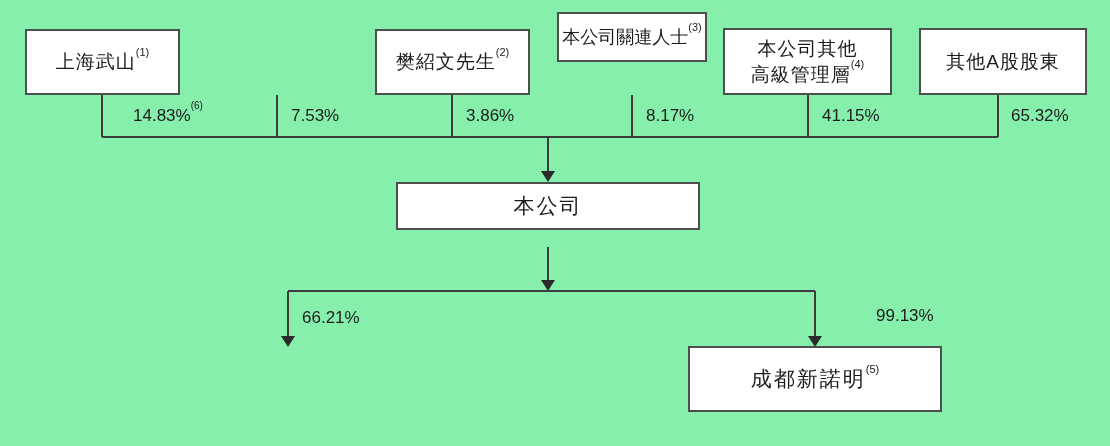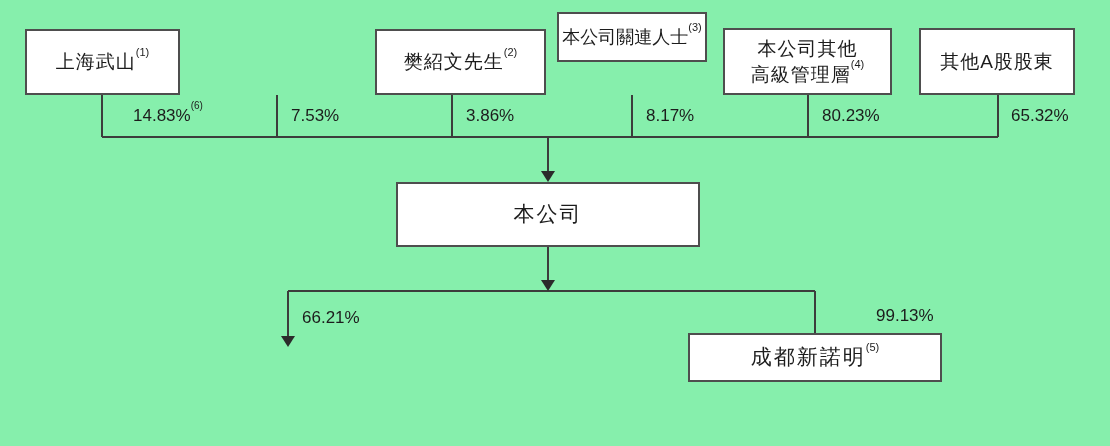--- a/index.html
+++ b/index.html
@@ -67,48 +67,48 @@
       <polygon points="281,336 295,336 288,347"></polygon>
       <polygon points="808,336 822,336 815,347"></polygon>
     </g>
   </svg>
 
   <div class="box" style="left:25px; top:29px; width:155px; height:66px;">
     <div class="box-label"><span>上海武山</span><sup class="note">(1)</sup></div>
   </div>
 
 
-  <div class="box" style="left:375px; top:29px; width:171px; height:66px;">
+  <div class="box" style="left:375px; top:29px; width:155px; height:66px;">
     <div class="box-label"><span>樊紹文先生</span><sup class="note">(2)</sup></div>
   </div>
 
   <div class="box" style="left:557px; top:12px; width:150px; height:50px;">
     <div class="box-label" style="font-size:18px; letter-spacing:0;"><span>本公司關連人士</span><sup class="note">(3)</sup></div>
   </div>
 
   <div class="box" style="left:723px; top:28px; width:169px; height:67px;">
     <div class="box-label"><span>本公司其他</span><br><span>高級管理層</span><sup class="note">(4)</sup></div>
   </div>
 
-  <div class="box" style="left:919px; top:28px; width:156px; height:67px;">
+  <div class="box" style="left:919px; top:28px; width:168px; height:67px;">
     <div class="box-label"><span>其他A股股東</span><sup class="note"></sup></div>
   </div>
 
   <div class="pct" style="left:113px; top:105px;margin-left:20px;"><span>14.83%</span><sup class="note">(6)</sup></div>
   <div class="pct" style="left:291px; top:105px;"><span>7.53%</span><sup class="note"></sup></div>
   <div class="pct" style="left:466px; top:105px;text-align:right;"><span>3.86%</span><sup class="note"></sup></div>
   <div class="pct" style="left:646px; top:105px;text-align:right;"><span>8.17%</span><sup class="note"></sup></div>
-  <div class="pct" style="left:822px; top:105px;"><span>80.23%</span><sup class="note"></sup></div>
+  <div class="pct" style="left:822px; top:105px;"><span>41.15%</span><sup class="note"></sup></div>
   <div class="pct" style="left:1011px; top:105px;"><span>65.32%</span><sup class="note"></sup></div>
 
-  <div class="box big" style="left:396px; top:182px; width:304px; height:65px;">
+  <div class="box big" style="left:396px; top:182px; width:304px; height:48px;">
     <div class="box-label">本公司</div>
   </div>
 
   <div class="pct" style="left:302px; top:308px;"><span>66.21%</span></div>
   <div class="pct" style="left:829px; top:306px;margin-left:47px;"><span>99.13%</span></div>
 
 
-  <div class="box big" style="left:688px; top:333px; width:254px; height:49px;">
+  <div class="box big" style="left:688px; top:346px; width:254px; height:66px;">
     <div class="box-label"><span>成都新諾明</span><sup class="note">(5)</sup></div>
   </div>
 
 </div>
 
 </body></html>

